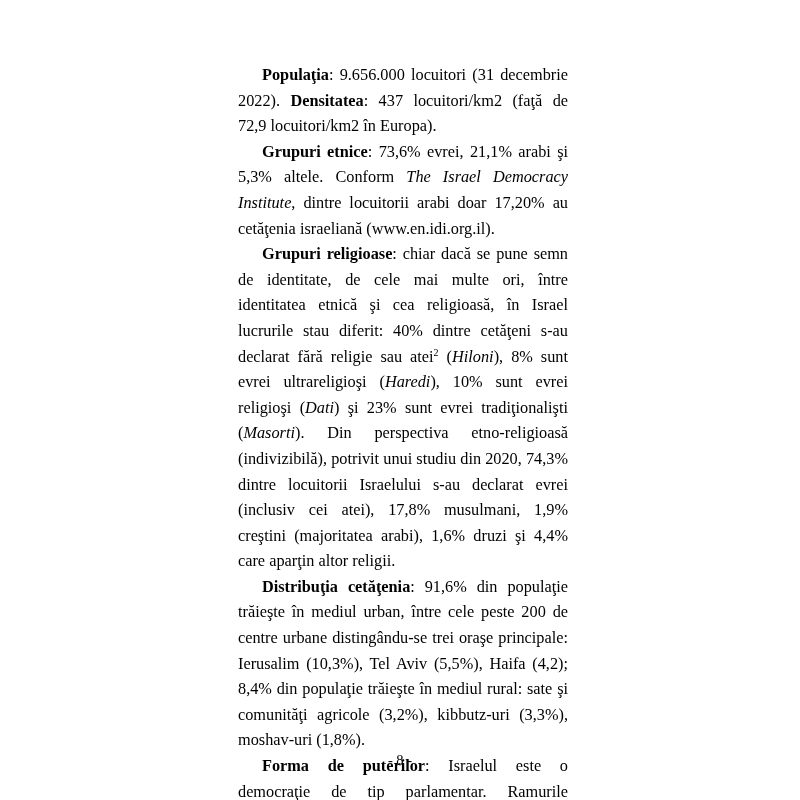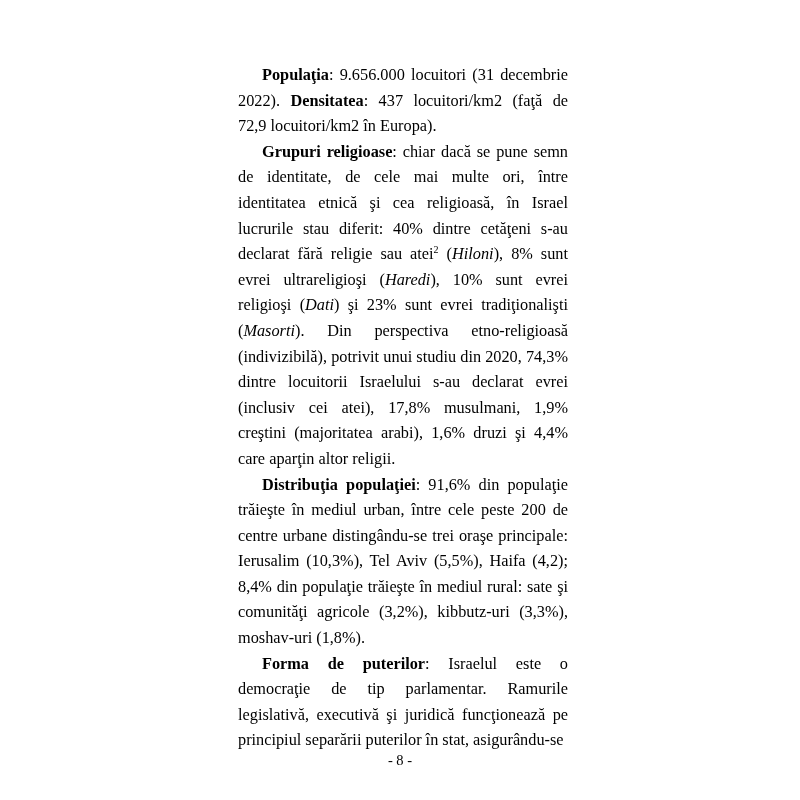--- a/index.html
+++ b/index.html
@@ -60,24 +60,25 @@
 </style>
 </head>
 <body>
 
 <div id="page">
 
   <div id="text-column">
 
     <p class="para"><span class="bold">Populaţia</span><span>: 9.656.000 locuitori (31 decembrie 2022). </span><span class="bold">Densitatea</span><span>: 437 locuitori/km2 (faţă de 72,9 locuitori/km2 în Europa).</span></p>
 
+    <p class="para"><span class="bold">Grupuri etnice</span><span>: 73,6% evrei, 21,1% arabi şi 5,3% altele. Conform </span><span class="ital">The Israel Democracy Institute</span><span>, dintre locuitorii arabi doar 17,20% au cetăţenia israeliană (www.en.idi.org.il).</span></p>
 
     <p class="para"><span class="bold">Grupuri religioase</span><span>: chiar dacă se pune semn de identitate, de cele mai multe ori, între identitatea etnică şi cea religioasă, în Israel lucrurile stau diferit: 40% dintre cetăţeni s-au declarat fără religie sau atei</span><sup>2</sup><span> (</span><span class="ital">Hiloni</span><span>), 8% sunt evrei ultrareligioşi (</span><span class="ital">Haredi</span><span>), 10% sunt evrei religioşi (</span><span class="ital">Dati</span><span>) şi 23% sunt evrei tradiţionalişti (</span><span class="ital">Masorti</span><span>). Din perspectiva etno-religioasă (indivizibilă), potrivit unui studiu din 2020, 74,3% dintre locuitorii Israelului s-au declarat evrei (inclusiv cei atei), 17,8% musulmani, 1,9% creştini (majoritatea arabi), 1,6% druzi şi 4,4% care aparţin altor religii.</span></p>
 
-    <p class="para"><span class="bold">Distribuţia populaţiei</span><span>: 91,6% din populaţie trăieşte în mediul urban, între cele peste 200 de centre urbane distingându-se trei oraşe principale: Ierusalim (10,3%), Tel Aviv (5,5%), Haifa (4,2); 8,4% din populaţie trăieşte în mediul rural: sate şi comunităţi agricole (3,2%), kibbutz-uri (3,3%), moshav-uri (1,8%).</span></p>
+    <p class="para"><span class="bold">Distribuţia cetăţenia</span><span>: 91,6% din populaţie trăieşte în mediul urban, între cele peste 200 de centre urbane distingându-se trei oraşe principale: Ierusalim (10,3%), Tel Aviv (5,5%), Haifa (4,2); 8,4% din populaţie trăieşte în mediul rural: sate şi comunităţi agricole (3,2%), kibbutz-uri (3,3%), moshav-uri (1,8%).</span></p>
 
     <p class="para last"><span class="bold">Forma de puterilor</span><span>: Israelul este o democraţie de tip parlamentar. Ramurile legislativă, executivă şi juridică funcţionează pe principiul separării puterilor în stat, asigurându-se</span></p>
 
   </div>
 
   <div id="folio">- 8 -</div>
 
 </div>
 
 </body></html>

